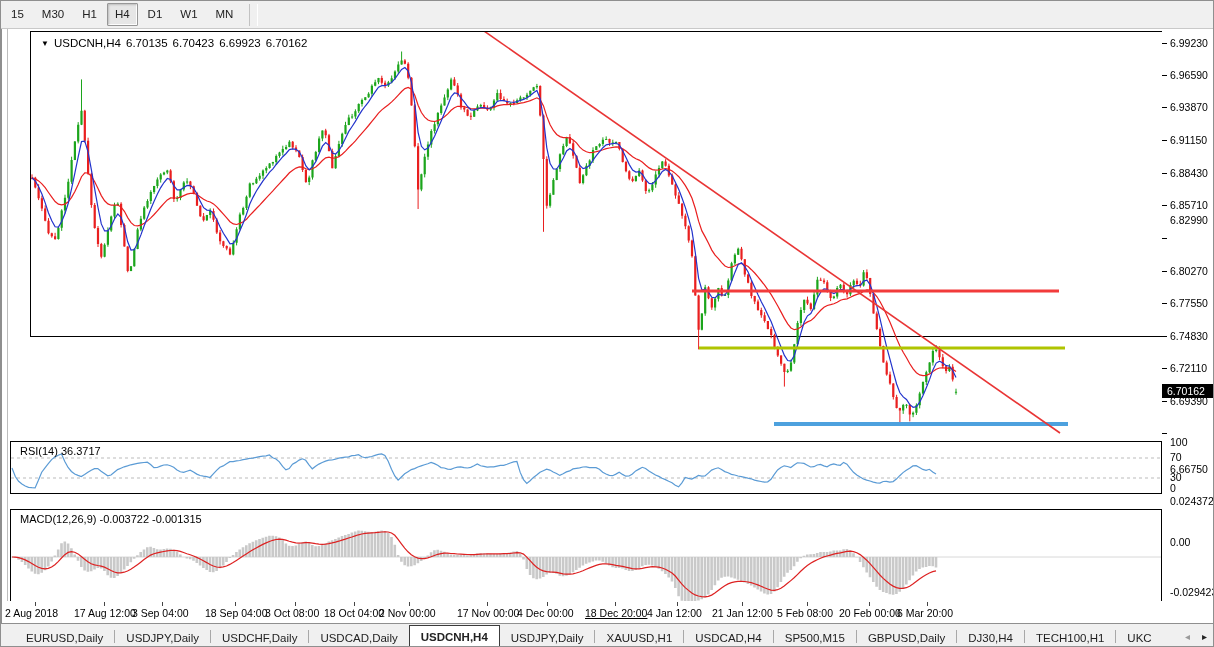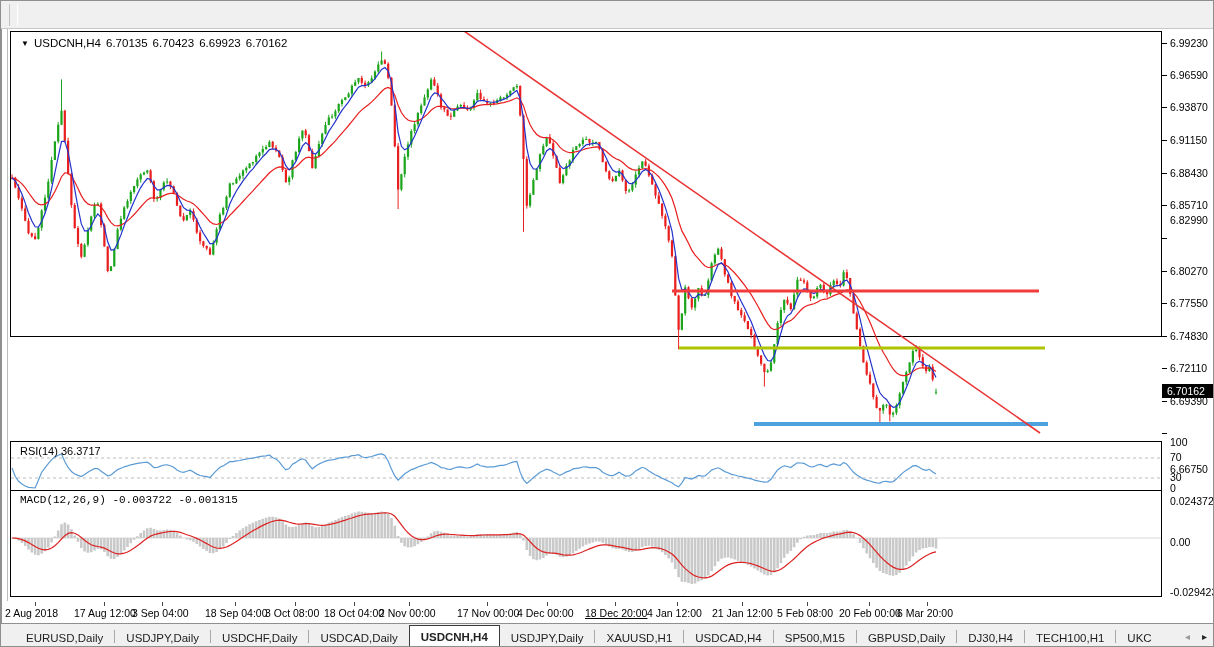--- a/index.html
+++ b/index.html
@@ -13,23 +13,23 @@
           border:1px solid transparent;border-radius:1px;cursor:default;}
   .tf-btn.active{background:#e6e6e6;border:1px solid #979797;
                  box-shadow:inset 1px 1px 2px rgba(0,0,0,.18), inset -1px -1px 0 #fff;}
   .tb-sep{width:1px;height:22px;background:#c2c2c2;margin:0 7px;}
   .tb-sep2{width:1px;height:22px;background:#fff;margin-right:4px;}
   
   #client{position:absolute;left:0;top:28px;width:1214px;height:594px;background:#fff;
           border-left:1px solid #8f8f8f;box-sizing:border-box;}
   #client .frame-line{position:absolute;left:5px;top:0;bottom:0;width:1px;background:#bdbdbd;}
   .panel{position:absolute;left:8px;width:1152px;background:#fff;border:1px solid #000;box-sizing:border-box;}
-  #price-panel{top:2px;height:306px;}
+  #price-panel{top:2px;height:306px;margin-left:20px;}
   #rsi-panel{top:412px;height:53px;}
-  #macd-panel{top:461px;height:107px;font-family:Liberation Mono, monospace;}
+  #macd-panel{top:480px;height:107px;}
   .panel svg{position:absolute;left:0;top:0;display:block;}
   .panel-label{position:absolute;left:9px;top:3px;font-size:11px;white-space:nowrap;z-index:3;}
   #symbol-line{position:absolute;left:10px;top:5px;font-size:11.5px;white-space:nowrap;z-index:3;}
   #symbol-line .tri{display:inline-block;font-size:8px;vertical-align:1px;margin-right:5px;}
   #symbol-line span.v{margin-left:5px;}
   
   #axis-col{position:absolute;left:1160px;top:0;width:54px;height:594px;font-size:10.5px;background:#fff;}
   .ax-lab{position:absolute;left:8px;height:12px;line-height:12px;white-space:nowrap;}
   .ax-tick{position:absolute;left:0;width:5px;height:1px;background:#000;}
   #price-tag{position:absolute;left:0;top:355px;width:54px;height:14px;background:#000;color:#fff;
@@ -46,20 +46,29 @@
   .tab-div{width:1px;height:13px;background:#a8a8a8;margin-bottom:5px;}
   #tab-arrows{position:absolute;right:8px;bottom:6px;display:flex;gap:12px;font-size:10px;line-height:10px;}
   #tab-arrow-left{color:#9a9a9a;} #tab-arrow-right{color:#222;}
 </style>
 </head>
 <body>
 
 <div id="app">
 
   <div id="toolbar">
+    <div id="tf-buttons" style="display:flex;align-items:center;">
+        <div class="tf-btn">15</div>
+        <div class="tf-btn">M30</div>
+        <div class="tf-btn">H1</div>
+        <div class="tf-btn active">H4</div>
+        <div class="tf-btn">D1</div>
+        <div class="tf-btn">W1</div>
+        <div class="tf-btn">MN</div>
+      </div>
     <div class="tb-sep"></div>
     <div class="tb-sep2"></div>
   </div>
 
   <div id="client">
     <div class="frame-line"></div>
 
     <div id="price-panel" class="panel">
       <div id="symbol-line">
         <span class="tri">▼</span><span>USDCNH,H4</span><span class="v">6.70135</span><span class="v">6.70423</span><span class="v">6.69923</span><span class="v">6.70162</span>

